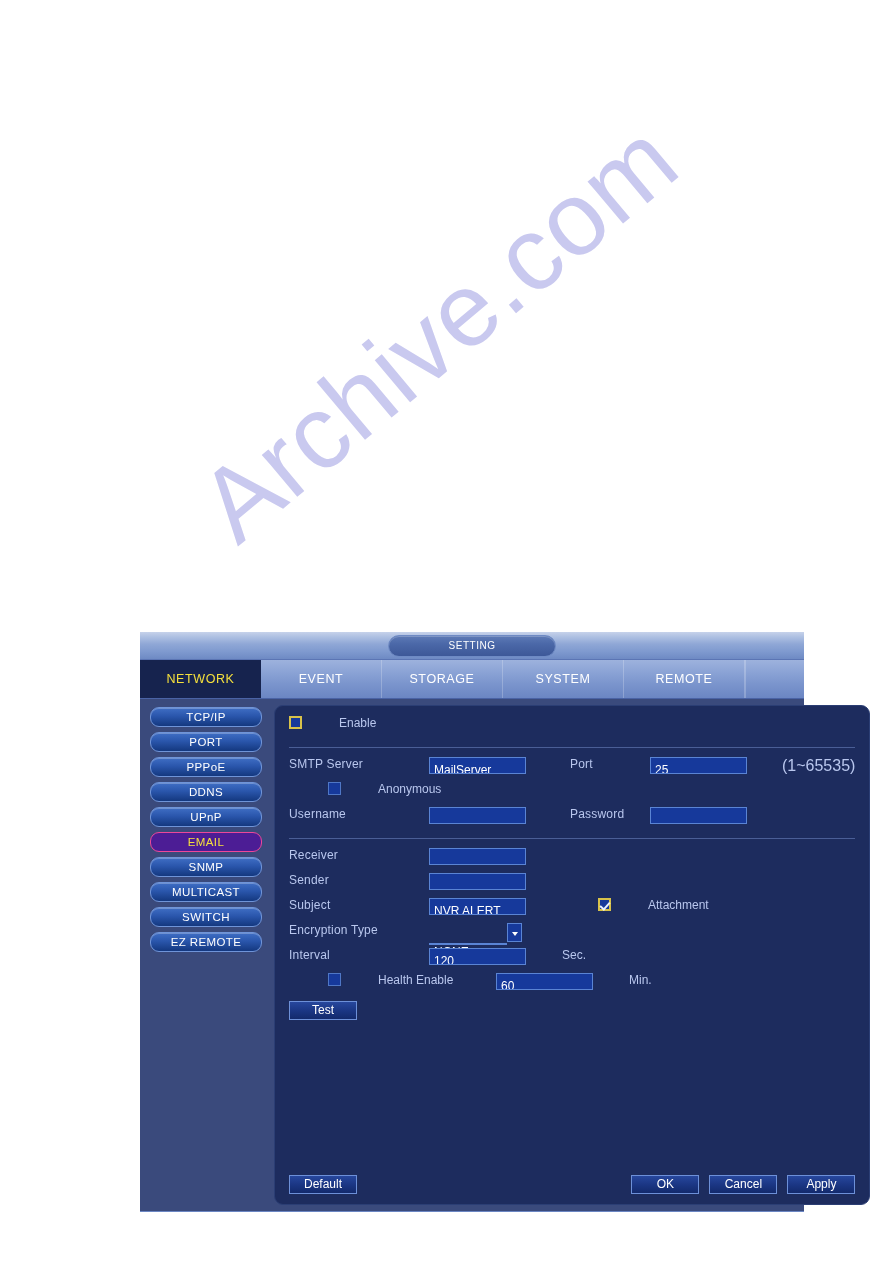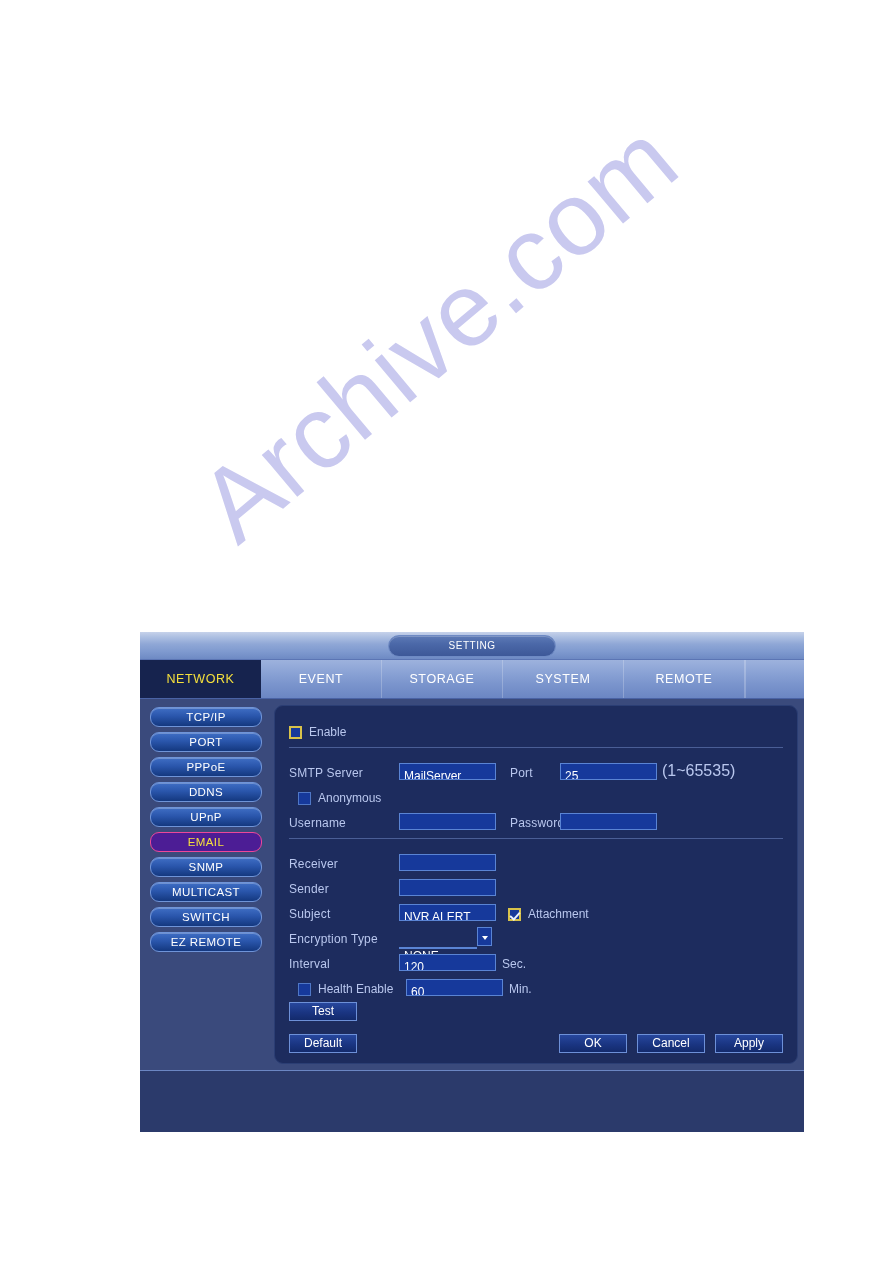--- a/index.html
+++ b/index.html
@@ -107,21 +107,21 @@
     box-shadow: inset 0 0 0 1px #16234e;
   }
   .tab-filler {
     flex: 1 1 auto;
     border-left: 1px solid rgba(255,255,255,0.22);
   }
 
   
   .winbody {
     position: relative;
-    height: 371px;
+    height: 512px;
     background: #3a4a7c;
     display: flex;
     padding: 6px 6px 6px 6px;
     box-sizing: border-box;
   }
 
   
   .sidebar {
     width: 122px;
     flex: 0 0 122px;
@@ -163,23 +163,24 @@
   }
 
   .hr {
     height: 1px;
     background: #4a5e96;
     margin: 8px 0 9px 0;
   }
 
   .row {
     display: flex;
-    align-items: flex-end;
+    align-items: flex-start;
     height: 23px;
     margin-bottom: 2px;
+    gap: 30px;
   }
   .lbl {
     color: #b9c7ee;
     font-size: 12px;
     letter-spacing: 0.2px;
     white-space: nowrap;
   }
   .lbl.w1 { width: 110px; flex: 0 0 110px; }
   .suffix {
     color: #b9c7ee;

